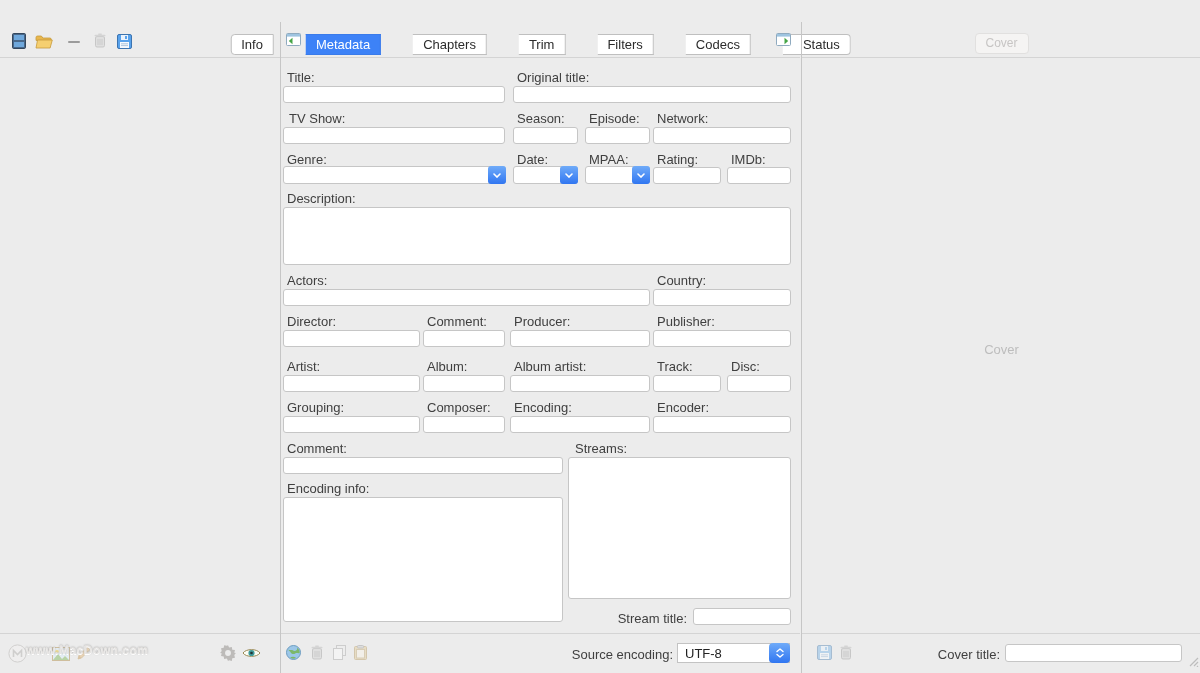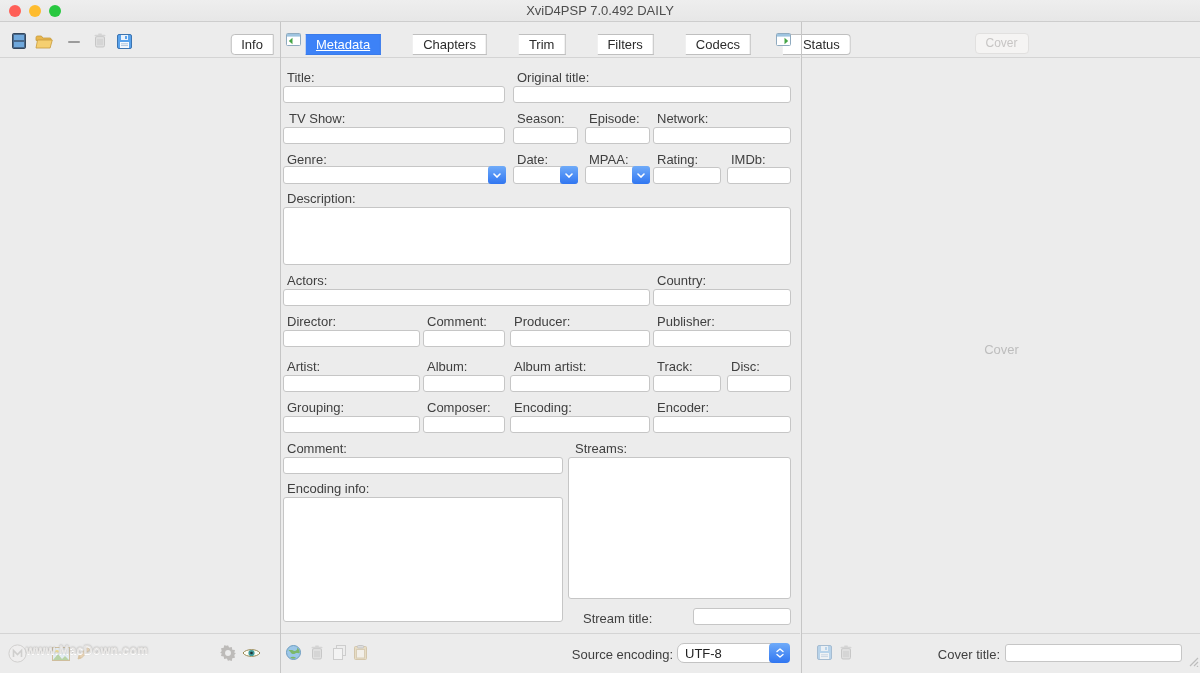--- a/index.html
+++ b/index.html
@@ -20,32 +20,32 @@
   .topbar{position:absolute;top:0;left:0;right:0;height:35px;border-bottom:1px solid #d4d4d4;}
   .bottombar{position:absolute;bottom:0;left:0;right:0;height:39px;border-top:1px solid #d4d4d4;}
   .ico{position:absolute;display:inline-flex;align-items:center;justify-content:center;cursor:default;}
   .dim{opacity:.55;}
   
   .tabs{position:absolute;left:50%;transform:translateX(-50%);top:12px;display:flex;height:19px;gap:32px;}
   .tab{height:19px;line-height:19px;padding:0 10px;font-size:13px;color:#2b2b2b;background:#fff;
        border:1px solid #bfbfbf;border-left:none;white-space:nowrap;}
   .tab:first-child{border-left:1px solid #bfbfbf;border-radius:4px 0 0 4px;}
   .tab:last-child{border-radius:0 4px 4px 0;padding-left:20px;}
-  .tab.active{background:#3d82f7;border-color:#3a7bea;color:#fff;text-decoration:underline;}
+  .tab.active{background:#3d82f7;border-color:#3a7bea;color:#fff;}
   
   .lb{position:absolute;font-size:13px;color:#404040;white-space:nowrap;}
   .txt{position:absolute;height:17px;box-sizing:border-box;background:#fff;border:1px solid #c6c6c6;
        border-radius:3px;font:12px "Liberation Sans",sans-serif;padding:0 4px;color:#222;outline:none;}
   textarea.txt{resize:none;padding:2px 4px;}
   .combo{position:absolute;height:18px;box-sizing:border-box;background:#fff;border:1px solid #c6c6c6;
          border-radius:3px;}
   .combo-btn{position:absolute;top:-1px;right:-1px;width:18px;height:18px;border-radius:3px;
              background:linear-gradient(#6fabf9,#3076f1);display:flex;align-items:center;justify-content:center;}
   .popup{position:absolute;height:20px;box-sizing:border-box;background:#fff;border:1px solid #c3c3c3;
-         border-radius:7px;font-size:13px;color:#222;}
+         border-radius:0;font-size:13px;color:#222;}
   .popup .val{position:absolute;left:7px;top:2px;}
   .popup-btn{position:absolute;top:-1px;right:-1px;width:21px;height:20px;border-radius:4px;
              background:linear-gradient(#6fabf9,#3076f1);display:flex;align-items:center;justify-content:center;}
   
   .placeholder-text{position:absolute;top:305px;left:0;right:0;padding:0 13px;text-align:center;
                     font-size:12.5px;line-height:15px;color:#c3c3c3;}
   .cover-placeholder{position:absolute;top:320px;left:0;right:0;text-align:center;
                      font-size:13px;color:#bdbdbd;}
   .cover-btn{position:absolute;left:50%;transform:translateX(-50%);top:11px;width:52px;height:19px;
              line-height:19px;text-align:center;font-size:12px;color:#c7c5c4;background:#f5f4f3;
@@ -53,28 +53,20 @@
   .watermark{position:absolute;left:26px;top:9px;font-size:12px;font-weight:bold;letter-spacing:.5px;
              color:rgba(228,226,223,.92);text-shadow:0 1px 0 #fff,0 0 2px #9a9a9a;pointer-events:none;}
   .minus-glyph{width:12px;height:2px;background:#9b9b9b;border-radius:1px;}
   .grip{position:absolute;right:2px;bottom:2px;}
 </style>
 </head>
 <body>
 
 <div class="window">
 
-  <div class="titlebar">
-    <div class="traffic">
-      <span class="dot" style="background:#ff5f57"></span>
-      <span class="dot" style="background:#febc2e"></span>
-      <span class="dot" style="background:#28c840"></span>
-    </div>
-    <div class="title-text">XviD4PSP 7.0.492 DAILY</div>
-  </div>
 
   <div class="panel panel-left">
     <div class="topbar">
       <span class="ico" style="left:12px;top:11px">
         <svg width="14" height="16" viewBox="0 0 14 16">
             <rect x="0.5" y="0.5" width="13" height="15" rx="1.2" fill="#49688a" stroke="#33475e"></rect>
             <rect x="2" y="2" width="10" height="5" fill="#6fa8dc"></rect>
             <rect x="2" y="9" width="10" height="5" fill="#6fa8dc"></rect>
           </svg>
       </span>
@@ -252,21 +244,21 @@
     <input class="txt" style="left: 372px; top: 394px; width: 138px;" value="">
 
     <span class="lb" style="left:6px;top:419px">Comment:</span>
     <input class="txt" style="left: 2px; top: 435px; width: 280px;" value="">
     <span class="lb" style="left:294px;top:419px">Streams:</span>
     <textarea class="txt" style="left: 287px; top: 435px; width: 223px; height: 142px;"></textarea>
 
     <span class="lb" style="left:6px;top:459px">Encoding info:</span>
     <textarea class="txt" style="left: 2px; top: 475px; width: 280px; height: 125px;"></textarea>
 
-    <span class="lb" style="left:302px;top:589px;width:112px;text-align:left">Stream title:</span>
+    <span class="lb" style="left:294px;top:589px;width:112px;text-align:right">Stream title:</span>
     <input class="txt" style="left: 412px; top: 586px; width: 98px;" value="">
 
     <div class="bottombar">
       <span class="ico" style="left:5px;top:11px">
         <svg width="15" height="15" viewBox="0 0 15 15">
             <circle cx="7.5" cy="7.5" r="7" fill="#9cc7e8" stroke="#6d9cc0"></circle>
             <path d="M2.5 4.5c2 1.2 3.2-.2 4.2.8s3 1 4-.2c.8-1 .6-1.8-.2-2.6 2.2 1 3.4 3 3.2 5.5-1.5.5-3-.5-4.5.5s-4 .5-4.5-1S2.5 6 2.5 4.5z" fill="#7cb86a"></path>
             <path d="M4 12.6c1.6-1.2 4.4-1.2 6 .1-1.8 1.4-4.3 1.3-6-.1z" fill="#7cb86a"></path>
           </svg>
       </span>

